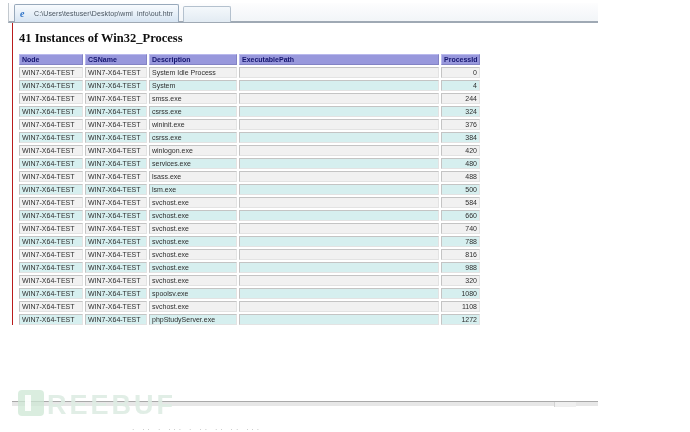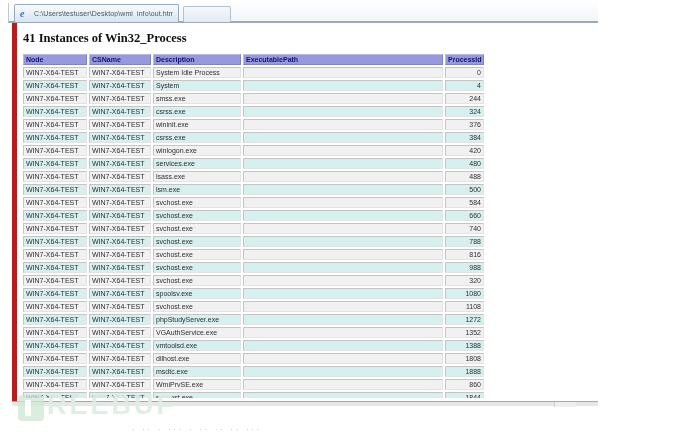--- a/index.html
+++ b/index.html
@@ -33,22 +33,22 @@
     letter-spacing: 0.1px; filter: blur(0.3px);
   }
   .new-tab-stub {
     position: absolute; left: 174px; top: 3px; width: 48px; height: 16px;
     background: linear-gradient(#f4f8fb, #e2ebf3);
     border: 1px solid #b4c1ce; border-bottom: none; border-radius: 2px 2px 0 0;
   }
 
   
   .content {
-    position: absolute; left: 12px; top: 23px; width: 586px; height: 378px;
-    background: #fff; border-left: 5px solid #b91c1c;
+    position: absolute; left: 12px; top: 23px; width: 586px; height: 302px;
+    background: #fff; border-left: 1px solid #b91c1c;
     overflow: hidden;
   }
   .page-title {
     position: absolute; left: 6px; top: 8px;
     font-family: "Liberation Serif", serif; font-weight: bold;
     font-size: 12.5px; color: #101010;
   }
   .table-clip {
     position: absolute; left: 4px; top: 29px; width: 470px; height: 346px;
     overflow: hidden;
@@ -83,21 +83,21 @@
     background: #e7e7e7; border-top: 1px solid #a9a9a9;
   }
   .hscroll .corner {
     position: absolute; right: 22px; top: 0; width: 22px; height: 5px;
     background: #efefef; border-left: 1px solid #d2d2d2;
   }
 
   
   .watermark {
     position: absolute; left: 18px; top: 390px; display: flex;
-    align-items: flex-end; gap: 3px; pointer-events: none; z-index: 5;
+    align-items: flex-start; gap: 3px; pointer-events: none; z-index: 5;
   }
   .wm-logo {
     width: 26px; height: 26px; border-radius: 4px;
     background: rgba(205, 231, 212, 0.75); position: relative;
   }
   .wm-logo::after {
     content: ""; position: absolute; left: 7px; top: 5px;
     width: 6px; height: 16px; background: rgba(255,255,255,0.9);
   }
   .wm-text {

